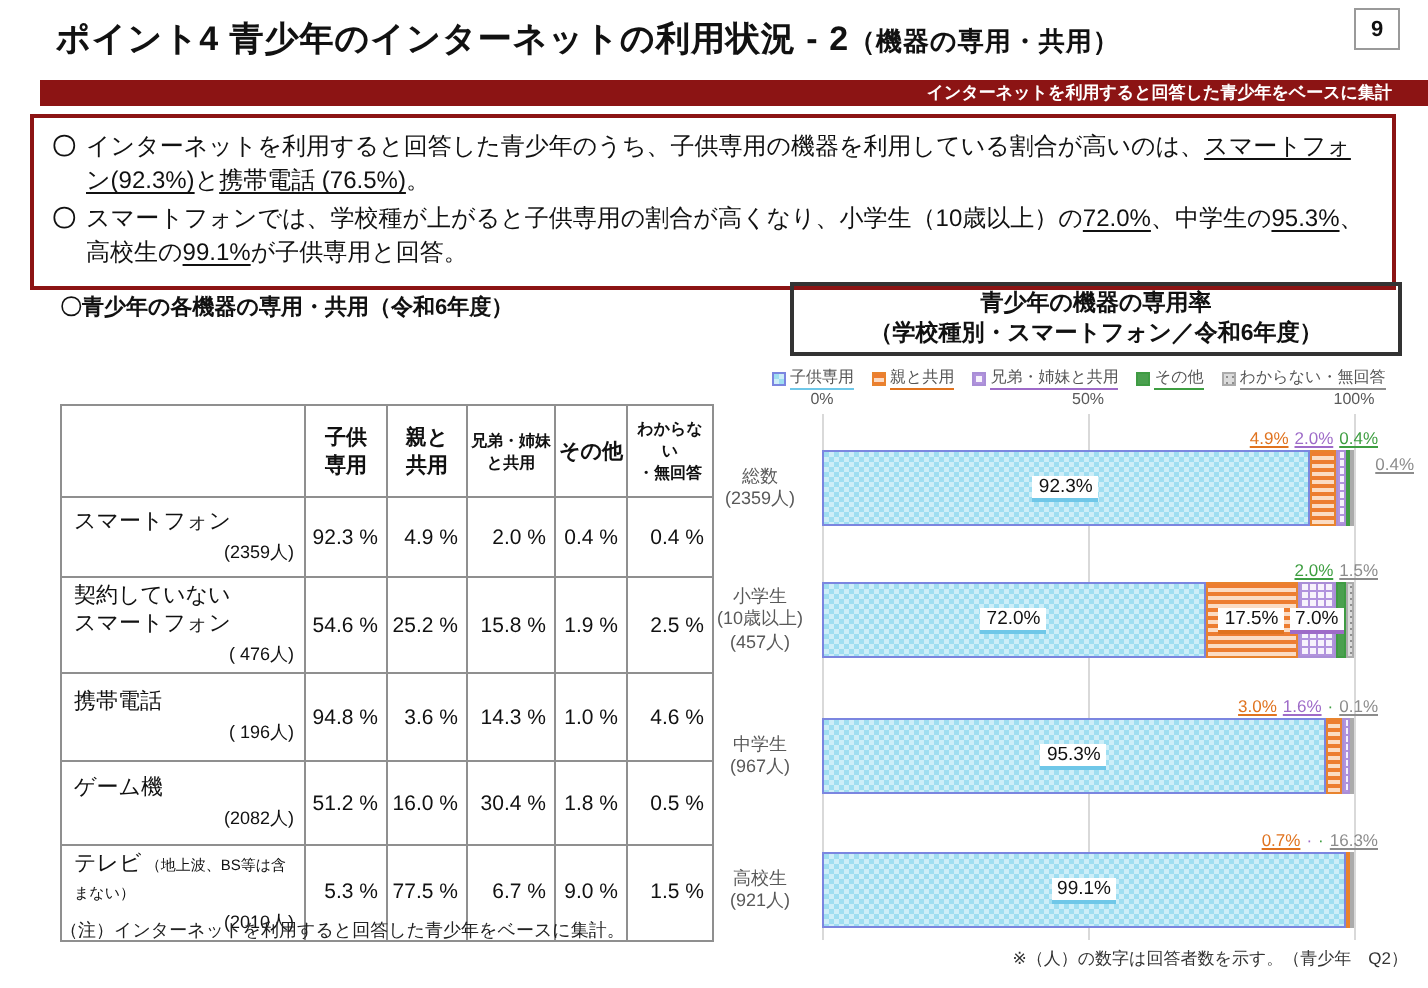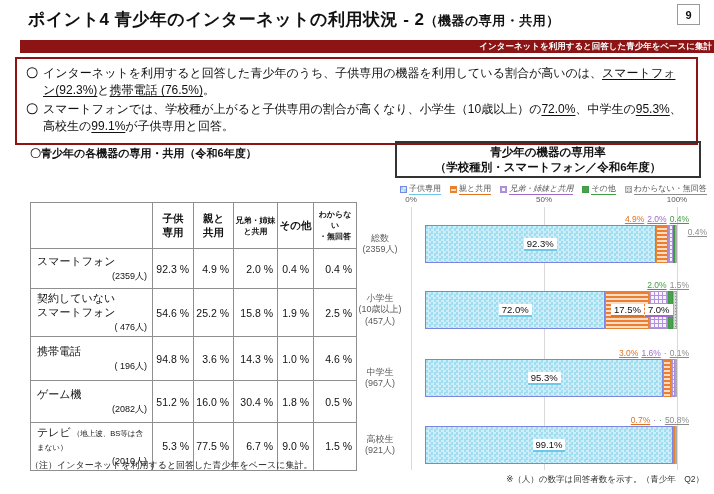--- a/index.html
+++ b/index.html
@@ -7,21 +7,21 @@
     position:relative;width:714px;height:494px;background:#fff;overflow:hidden;
     font-family:"Liberation Sans","DejaVu Sans",sans-serif;color:#111;
     outline:1px solid #e3e3e3;
   }
   
   #title{position:absolute;left:28px;top:8px;font-size:17px;font-weight:bold;letter-spacing:.5px;white-space:nowrap;}
   #title .sub{font-size:13px;}
   #page-box{position:absolute;left:677px;top:4px;width:21px;height:19px;border:1px solid #9a9a9a;background:#fff;
     display:flex;align-items:center;justify-content:center;font-size:11px;font-weight:bold;}
   #strip{position:absolute;left:20px;right:0;top:40px;height:13px;background:#8c1414;color:#fff;
-    font-size:8.5px;font-weight:bold;display:flex;align-items:center;justify-content:flex-end;padding-right:2px;box-sizing:border-box;}
+    font-size:8.5px;font-weight:bold;display:flex;align-items:center;justify-content:flex-end;padding-right:18px;box-sizing:border-box;}
   
   #summary{position:absolute;left:15px;right:16px;top:57px;border:2px solid #8c1414;background:#fff;
     padding:5px 9px 6px 9px;box-sizing:border-box;}
   .bullet{display:flex;font-size:12px;line-height:1.45;margin:1px 0;}
   .bullet .marker{font-weight:bold;margin-right:5px;flex:0 0 auto;}
   .bullet .u{text-decoration:underline;text-underline-offset:2px;}
   
   #table-heading{position:absolute;left:30px;top:146px;font-size:11px;font-weight:bold;}
   #device-table{position:absolute;left:30px;top:164px;border-collapse:collapse;table-layout:fixed;margin-top:38px;}
   #device-table th,#device-table td{border:1px solid #8f8f8f;box-sizing:border-box;vertical-align:middle;}
@@ -37,21 +37,21 @@
   #chart-title-box{position:absolute;left:395px;top:141px;width:302px;height:33px;border:2px solid #333;
     display:flex;flex-direction:column;align-items:center;justify-content:center;font-weight:bold;font-size:11.5px;line-height:1.3;}
   #legend{position:absolute;left:386px;top:183px;width:326px;display:flex;align-items:center;gap:9px;font-size:8px;color:#555;white-space:nowrap;}
   .legend-item{display:flex;align-items:center;gap:2px;}
   .swatch{width:7px;height:7px;flex:0 0 auto;box-sizing:border-box;}
   #plot{position:absolute;left:411px;top:207px;width:266px;height:263px;}
   .gridline{position:absolute;top:0;bottom:0;width:1px;background:#d9d9d9;}
   .tick{position:absolute;top:195px;transform:translateX(-50%);font-size:8px;color:#595959;}
   .bar-row{position:absolute;left:0;width:100%;height:38px;display:flex;}
   .seg{position:relative;height:100%;box-sizing:border-box;display:flex;align-items:center;justify-content:center;overflow:visible;}
-  .seg-0{background-color:#a8e2f2;background-image:conic-gradient(#cdeef8 25%,#9fdef1 0 50%,#cdeef8 0 75%,#9fdef1 0);background-size:5px 5px;border:1px solid #7b86e0;margin-left:14px;}
+  .seg-0{background-color:#a8e2f2;background-image:conic-gradient(#cdeef8 25%,#9fdef1 0 50%,#cdeef8 0 75%,#9fdef1 0);background-size:5px 5px;border:1px solid #7b86e0;}
   .seg-1{background-color:#ed7d31;background-image:repeating-linear-gradient(180deg,#ed7d31 0 2px,#fbdcc4 2px 4px);border:1px solid #e8832e;text-align:center;}
   .seg-2{background-color:#f7f3fc;background-image:repeating-linear-gradient(0deg,#b193dd 0 1px,transparent 1px 4px),repeating-linear-gradient(90deg,#b193dd 0 1px,transparent 1px 4px);border:1px solid #a98ed6;}
   .seg-3{background-color:#4ba04f;border:1px solid #3f9b43;}
   .seg-4{background-color:#dcdcdc;background-image:radial-gradient(#8f8f8f 25%,transparent 26%);background-size:3px 3px;border:1px solid #ababab;}
   .inside-label{background:#fff;border-bottom:2px solid #6fc7e8;font-size:9.5px;color:#111;padding:0 3px;white-space:nowrap;z-index:2;}
   .above-line{position:absolute;top:-11px;right:-12px;white-space:nowrap;font-size:8.5px;z-index:3;}
   .above-line span{margin-left:3px;}
   .above2{position:absolute;top:2px;right:-30px;white-space:nowrap;font-size:8.5px;z-index:3;}
   .lbl-u{text-decoration:underline;text-underline-offset:1px;}
   .cat-label{position:absolute;left:-58px;width:54px;display:flex;flex-direction:column;align-items:center;justify-content:center;
@@ -170,21 +170,21 @@
       <div class="legend-item">
         <span class="swatch seg-0"></span>
         <span style="border-bottom: 1.5px solid rgb(111, 199, 232);">子供専用</span>
       </div>
       <div class="legend-item">
         <span class="swatch seg-1"></span>
         <span style="border-bottom: 1.5px solid rgb(224, 115, 31);">親と共用</span>
       </div>
       <div class="legend-item">
         <span class="swatch seg-2"></span>
-        <span style="border-bottom: 1.5px solid rgb(158, 107, 200); font-style: italic;">兄弟・姉妹と共用</span>
+        <span style="border-bottom: 1.5px solid rgb(158, 107, 200);">兄弟・姉妹と共用</span>
       </div>
       <div class="legend-item">
         <span class="swatch seg-3"></span>
         <span style="border-bottom: 1.5px solid rgb(62, 158, 65);">その他</span>
       </div>
       <div class="legend-item">
         <span class="swatch seg-4"></span>
         <span style="border-bottom: 1.5px solid rgb(140, 140, 140);">わからない・無回答</span>
       </div>
     </div>
@@ -242,21 +242,21 @@
         </div>
         <div class="seg seg-1" style="width: 3%;"></div>
         <div class="seg seg-2" style="width: 1.6%;"></div>
         <div class="seg seg-4" style="width: 0.1%;"></div>
       </div>
       <div class="bar-row" style="top: 219px;">
         <div class="cat-label" style="top: 0px; height: 38px;">
           <div>高校生</div>
           <div>(921人)</div>
         </div>
-        <div class="above-line"><span class="lbl-u" style="color: rgb(224, 115, 31);">0.7%</span><span style="color: rgb(158, 107, 200);">·</span><span style="color: rgb(62, 158, 65);">·</span><span class="lbl-u" style="color: rgb(140, 140, 140);">50.8%</span></div>
+        <div class="above-line"><span class="lbl-u" style="color: rgb(224, 115, 31);">0.7%</span><span style="color: rgb(158, 107, 200);">·</span><span style="color: rgb(62, 158, 65);">·</span><span class="lbl-u" style="color: rgb(140, 140, 140);">16.3%</span></div>
         <div class="seg seg-0" style="width: 99.1%;">
           <span class="inside-label" style="border-bottom-color: rgb(111, 199, 232);">99.1%</span>
         </div>
         <div class="seg seg-1" style="width: 0.7%;"></div>
         <div class="seg seg-4" style="width: 0.2%;"></div>
       </div>
     </div>
   <div id="chart-note">※（人）の数字は回答者数を示す。（青少年　Q2）</div>
 </div>
 

